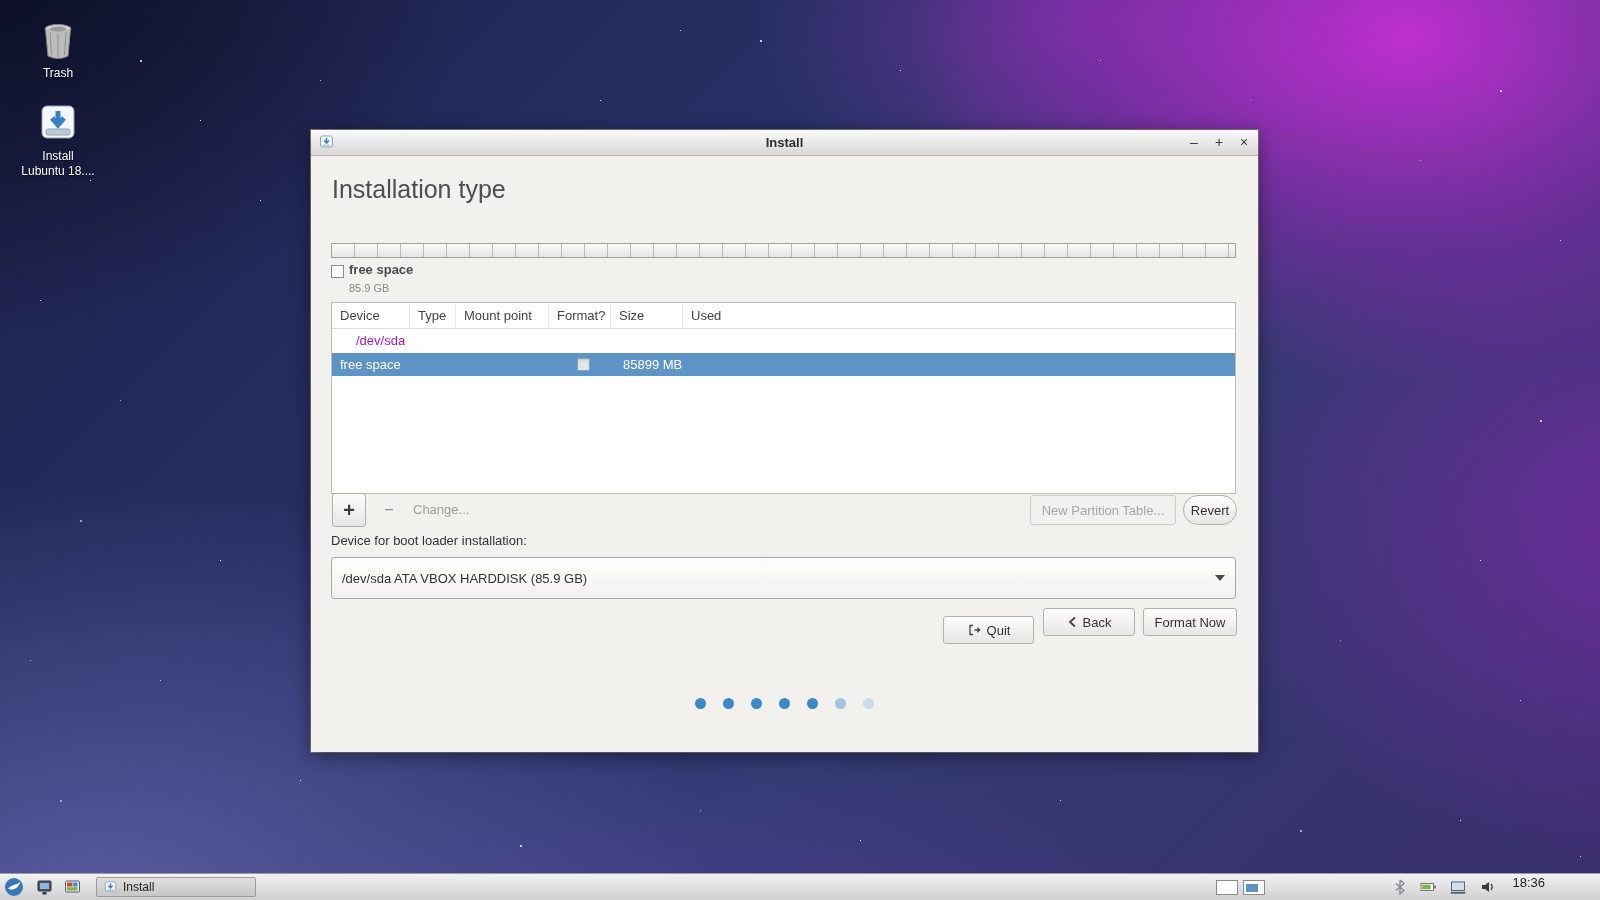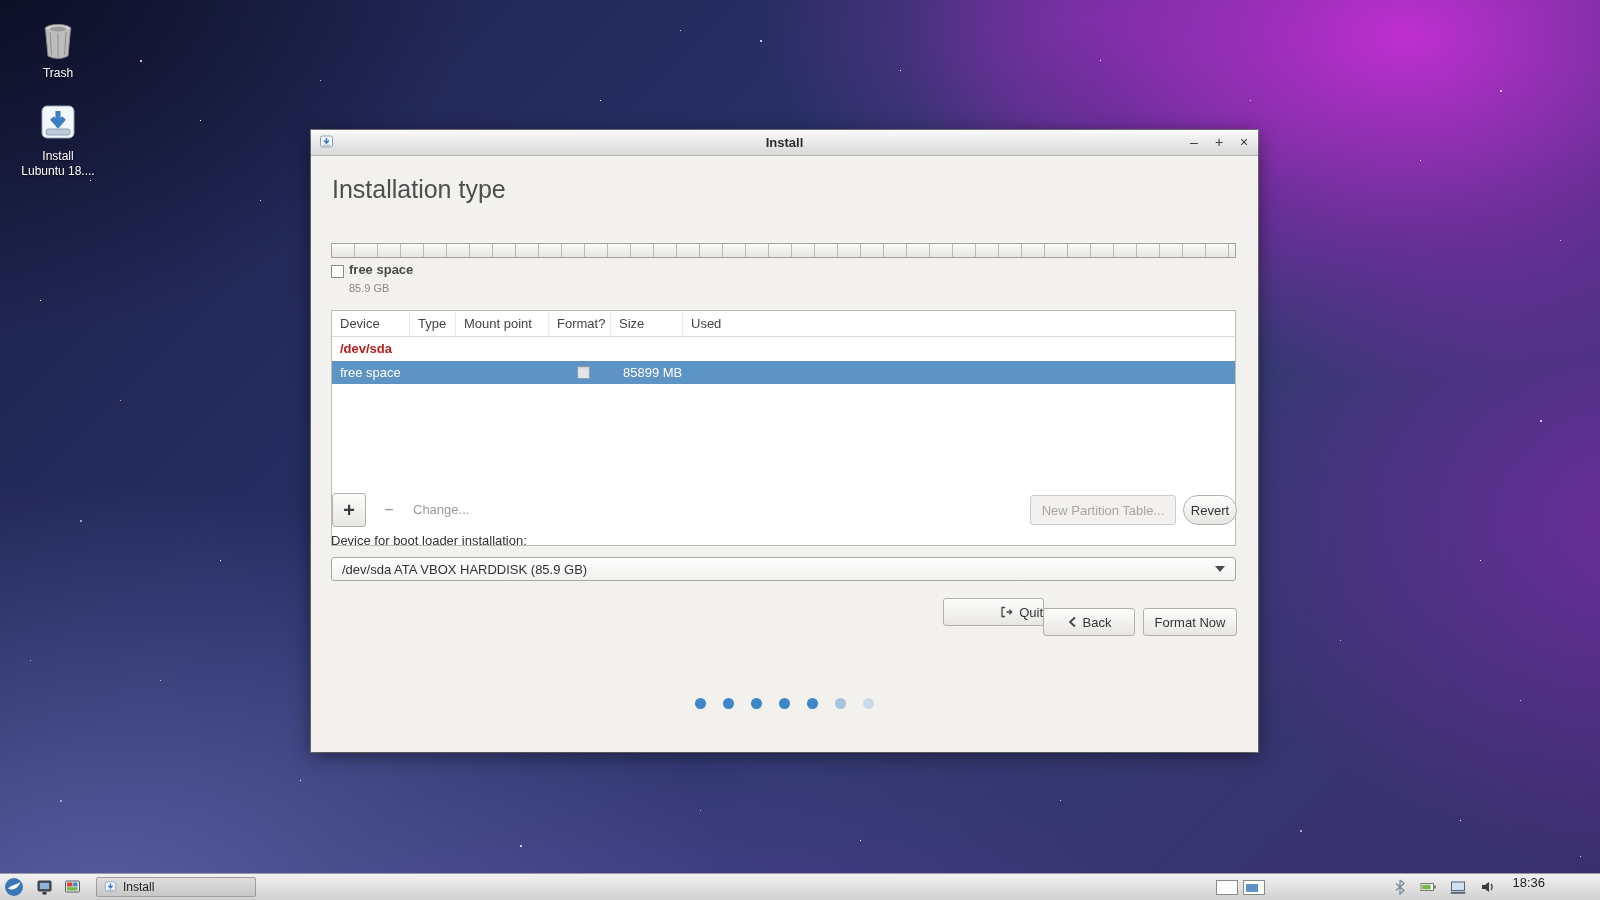--- a/index.html
+++ b/index.html
@@ -60,49 +60,49 @@
     background:
       repeating-linear-gradient(90deg, transparent 0 22px, #bcbab7 22px 23px),
       linear-gradient(#fbfbfa,#e7e5e2);
   }
   .legend{position:absolute;left:20px;top:132px;}
   .legend-swatch{position:absolute;left:0;top:3px;width:11px;height:11px;background:#fdfdfc;border:1px solid #8d8b88;}
   .legend-label{position:absolute;left:18px;top:0;font-size:13px;font-weight:bold;color:#4a4a4a;white-space:nowrap;}
   .legend-size{position:absolute;left:18px;top:20px;font-size:11px;color:#8a8886;white-space:nowrap;}
 
   
-  .ptable{position:absolute;left:20px;top:180px;width:905px;height:236px;box-sizing:border-box;
+  .ptable{position:absolute;left:20px;top:172px;width:905px;height:192px;box-sizing:border-box;
     background:#fff;border:1px solid #bfbdba;}
   .ptable-header{display:flex;height:25px;border-bottom:1px solid #dddbd8;background:#fff;}
   .pcol{box-sizing:border-box;padding:5px 0 0 8px;font-size:13px;color:#444;border-right:1px solid #ecebe9;overflow:hidden;white-space:nowrap;}
   .pcol:last-child{border-right:none;flex:1;}
   .w-device{width:78px}.w-type{width:46px}.w-mount{width:93px}.w-format{width:62px}.w-size{width:72px}.w-used{width:46px}
-  .prow-group{height:24px;line-height:24px;padding-left:8px;font-size:13px;color:#b91c1c;font-weight:bold;}
+  .prow-group{height:24px;line-height:24px;padding-left:24px;font-size:13px;color:#a21caf;}
   .prow-selected{position:relative;height:23px;background:#5e93c5;color:#fff;font-size:13px;}
   .prow-selected .cell-device{position:absolute;left:8px;top:0;line-height:23px;}
   .prow-selected .cell-size{position:absolute;left:291px;top:0;line-height:23px;}
   .row-checkbox{position:absolute;left:245px;top:5px;width:13px;height:13px;box-sizing:border-box;
     background:#e3e6e9;border:1px solid #8fa0af;box-shadow:inset 0 1px 2px rgba(0,0,0,.15);}
 
   
   .btn{position:absolute;box-sizing:border-box;border:1px solid #b3b1ae;border-radius:3px;
     background:linear-gradient(#fdfdfc,#e8e6e3);font-size:13px;color:#333;
     display:flex;align-items:center;justify-content:center;gap:6px;cursor:default;}
   .btn-disabled{background:#f2f1ef;color:#a8a6a3;border-color:#ceccc9;}
   .btn-add{left:21px;top:363px;width:34px;height:34px;font-size:20px;font-weight:bold;color:#3c3c3c;}
   .btn-remove{left:64px;top:363px;width:28px;height:34px;border:none;background:transparent;font-size:16px;color:#8f8d8a;}
   .lbl-change{position:absolute;left:102px;top:363px;height:34px;line-height:34px;font-size:13px;color:#9d9b98;}
   .btn-npt{left:719px;top:365px;width:146px;height:30px;}
   .btn-revert{left:872px;top:365px;width:54px;height:30px;border-radius:15px;}
   .bootloader-label{position:absolute;left:20px;top:403px;font-size:13px;color:#333;}
-  .combo{position:absolute;left:20px;top:427px;width:905px;height:24px;box-sizing:border-box;
+  .combo{position:absolute;left:20px;top:427px;width:905px;height:42px;box-sizing:border-box;
     border:1px solid #a9a7a4;border-radius:3px;background:linear-gradient(#fefefe,#f2f1ef);
     display:flex;align-items:center;padding:8px 10px;font-size:13px;color:#333;}
   .combo-arrow{margin-left:auto;width:0;height:0;border-left:5px solid transparent;border-right:5px solid transparent;border-top:6px solid #4a4a4a;}
-  .btn-quit{left:632px;top:468px;width:101px;height:28px;justify-content:flex-end;}
+  .btn-quit{left:632px;top:486px;width:91px;height:28px;}
   .btn-back{left:732px;top:478px;width:92px;height:28px;}
   .btn-install{left:832px;top:478px;width:94px;height:28px;}
   .btn svg{flex:0 0 auto;}
 
   
   .dots{position:absolute;left:0;right:0;top:568px;display:flex;justify-content:center;gap:17px;}
   .dot{width:11px;height:11px;border-radius:50%;}
   .dot-active{background:#3c87c7;}
   .dot-faint1{background:#a4c4de;}
   .dot-faint2{background:#c9dbea;}

